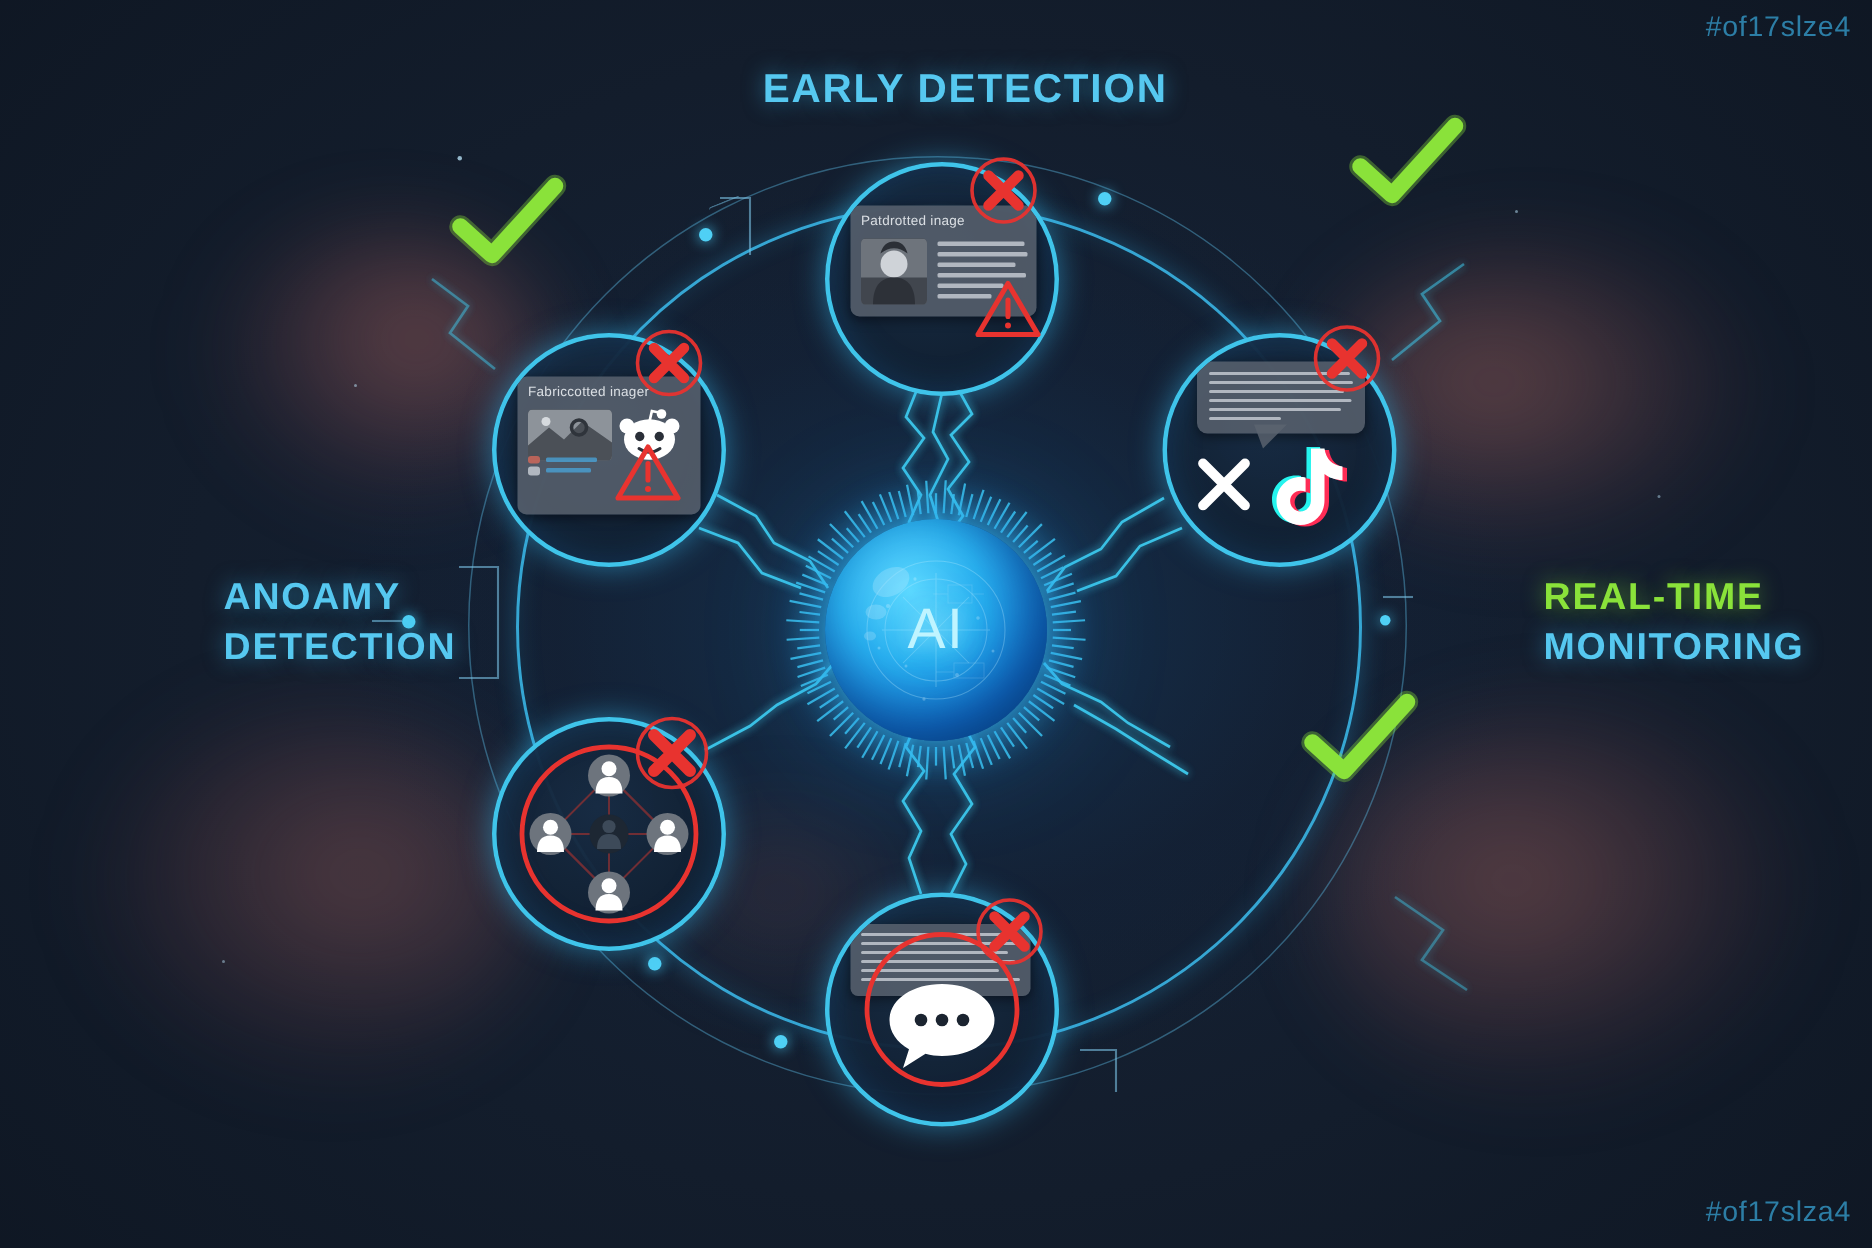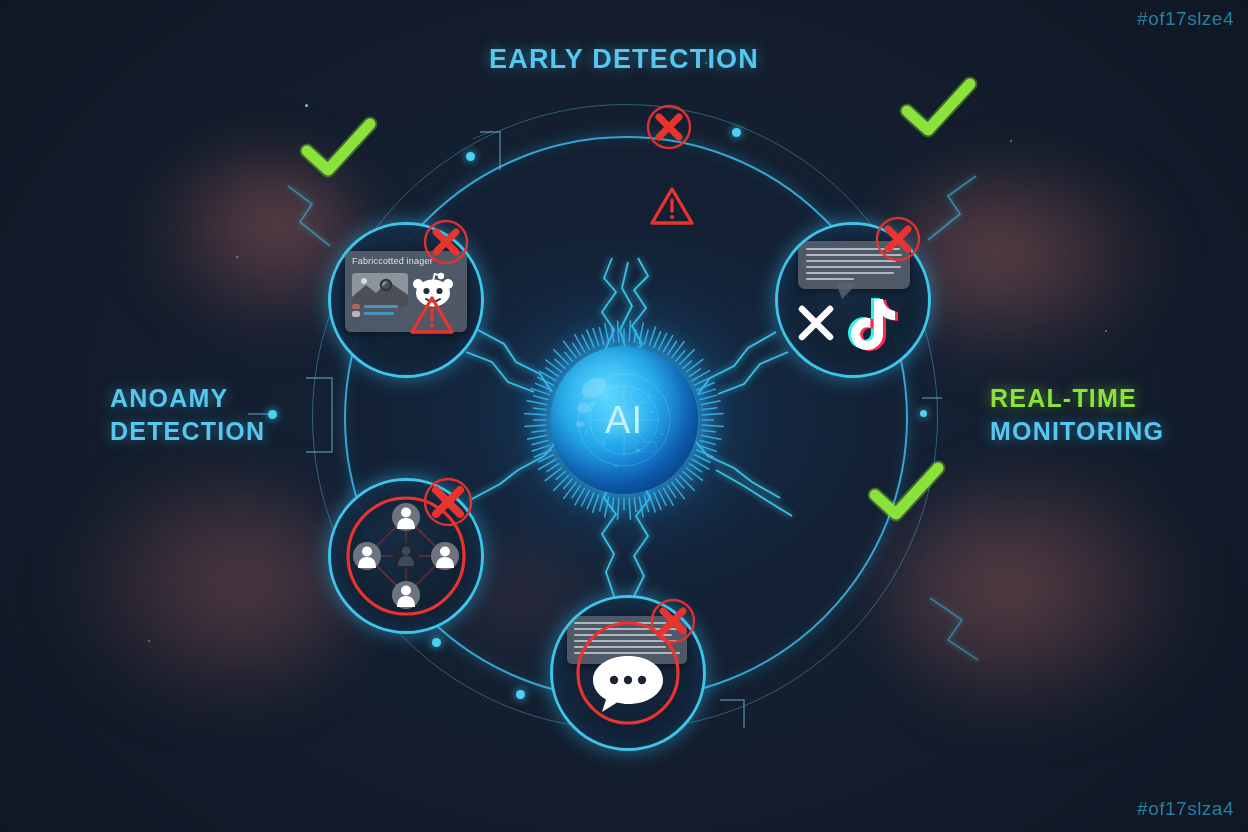--- a/index.html
+++ b/index.html
@@ -21,21 +21,21 @@
        background:radial-gradient(ellipse at 60% 45%, rgba(208,118,108,0.32), rgba(140,70,80,0.10) 58%, rgba(0,0,0,0) 76%);}
   .sm4{left:880px;top:470px;width:320px;height:260px;
        background:radial-gradient(ellipse at 40% 45%, rgba(212,120,108,0.36), rgba(145,72,82,0.10) 58%, rgba(0,0,0,0) 76%);}
   .sm5{left:420px;top:520px;width:200px;height:150px;
        background:radial-gradient(ellipse at 50% 50%, rgba(190,110,105,0.16), rgba(0,0,0,0) 70%);}
 
   
   .star{position:absolute;border-radius:50%;background:#bfe9ff;opacity:.75;}
 
   
-  .hd{position:absolute;font-weight:bold;letter-spacing:1.2px;white-space:nowrap;}
+  .hd{position:absolute;font-weight:bold;letter-spacing:1.2px;white-space:nowrap;margin-left:39px;}
   .cy{color:#56c8f0;text-shadow:0 0 14px rgba(60,180,230,.55);}
   .gr{color:#8ae23a;text-shadow:0 0 14px rgba(130,225,60,.55);}
   #hd-top{left:0;right:0;top:44px;text-align:center;font-size:27px;}
   #hd-bottom{left:0;right:0;top:760px;text-align:center;font-size:27px;}
   #hd-left{left:110px;top:382px;font-size:25px;line-height:33px;text-align:left;width:230px;}
   #hd-right{left:990px;top:382px;font-size:25px;line-height:33px;text-align:left;width:250px;}
 
   .wm{position:absolute;right:14px;color:#2f84ad;font-size:19px;letter-spacing:.5px;opacity:.95;}
   #wm-top{top:8px;}
   #wm-bottom{top:798px;}
@@ -306,36 +306,56 @@
         <g fill="none" stroke="#cfeeff" stroke-width=".6" opacity=".35">
           <rect x="82" y="44" width="16" height="12"></rect>
           <rect x="86" y="96" width="20" height="10"></rect>
           <path d="M82,50 h-10 M98,50 h8 M86,102 h-12"></path>
         </g>
       </svg>
     </div>
     <div id="core-label">AI</div>
   </div>
 
+  <div class="node" id="node-top">
+    <div class="card" style="left:14px;top:26px;width:124px;height:74px;">
+      <div class="card-title" style="left:7px;top:5px;">Patdrotted inage</div>
+      <div class="photo" style="left:7px;top:22px;width:44px;height:44px;">
+        <svg viewBox="0 0 44 44" width="44" height="44">
+          <rect width="44" height="44" fill="#6e747c"></rect>
+          <rect y="26" width="44" height="18" fill="#41464e"></rect>
+          <circle cx="22" cy="17" r="9" fill="#cfd3d8"></circle>
+          <path d="M22,26 c-10,0 -14,7 -14,18 h28 c0,-11 -4,-18 -14,-18z" fill="#2d3138"></path>
+          <path d="M13,10 q9,-7 18,0 q-2,-8 -9,-8 q-7,0 -9,8z" fill="#2b2f36"></path>
+        </svg>
+      </div>
+      <div class="gl" style="left:58px;top:24px;width:58px;height:2.5px;"></div>
+      <div class="gl" style="left:58px;top:31px;width:60px;height:2.5px;"></div>
+      <div class="gl" style="left:58px;top:38px;width:52px;height:2.5px;"></div>
+      <div class="gl" style="left:58px;top:45px;width:59px;height:2.5px;"></div>
+      <div class="gl" style="left:58px;top:52px;width:44px;height:2.5px;"></div>
+      <div class="gl" style="left:58px;top:59px;width:36px;height:2.5px;"></div>
+    </div>
+  </div>
   <div class="xmark" style="left:646px;top:104px;">
     <svg viewBox="0 0 46 46" width="46" height="46" filter="url(#none)">
       <circle cx="23" cy="23" r="21" fill="none" stroke="#e8332f" stroke-width="2.4" opacity=".95"></circle>
       <path d="M13,13 L33,33 M33,13 L13,33" stroke="#e8332f" stroke-width="7" stroke-linecap="round"></path>
     </svg>
   </div>
   <div class="warn" style="left:650px;top:186px;">
     <svg viewBox="0 0 44 40" width="44" height="40">
       <path d="M22,3 L42,37 L2,37 Z" fill="none" stroke="#e8332f" stroke-width="3.4" stroke-linejoin="round"></path>
       <path d="M22,14 v11" stroke="#e8332f" stroke-width="3.4" stroke-linecap="round"></path>
       <circle cx="22" cy="31" r="2" fill="#e8332f"></circle>
     </svg>
   </div>
 
   <div class="node" id="node-left">
-    <div class="card" style="left:14px;top:26px;width:122px;height:81px;">
+    <div class="card" style="left:14px;top:26px;width:122px;height:92px;">
       <div class="card-title" style="left:7px;top:5px;">Fabriccotted inager</div>
       <div class="photo" style="left:7px;top:22px;width:56px;height:34px;">
         <svg viewBox="0 0 56 34" width="56" height="34">
           <rect width="56" height="34" fill="#8d939a"></rect>
           <path d="M0,24 L14,12 L24,20 L36,8 L56,22 L56,34 L0,34 Z" fill="#4b5057"></path>
           <circle cx="34" cy="12" r="5" fill="none" stroke="#2f343b" stroke-width="2.4"></circle>
           <circle cx="12" cy="8" r="3" fill="#d6dade"></circle>
         </svg>
       </div>
       <div class="gl" style="left:7px;top:60px;width:8px;height:6px;border-radius:2px;"></div>

